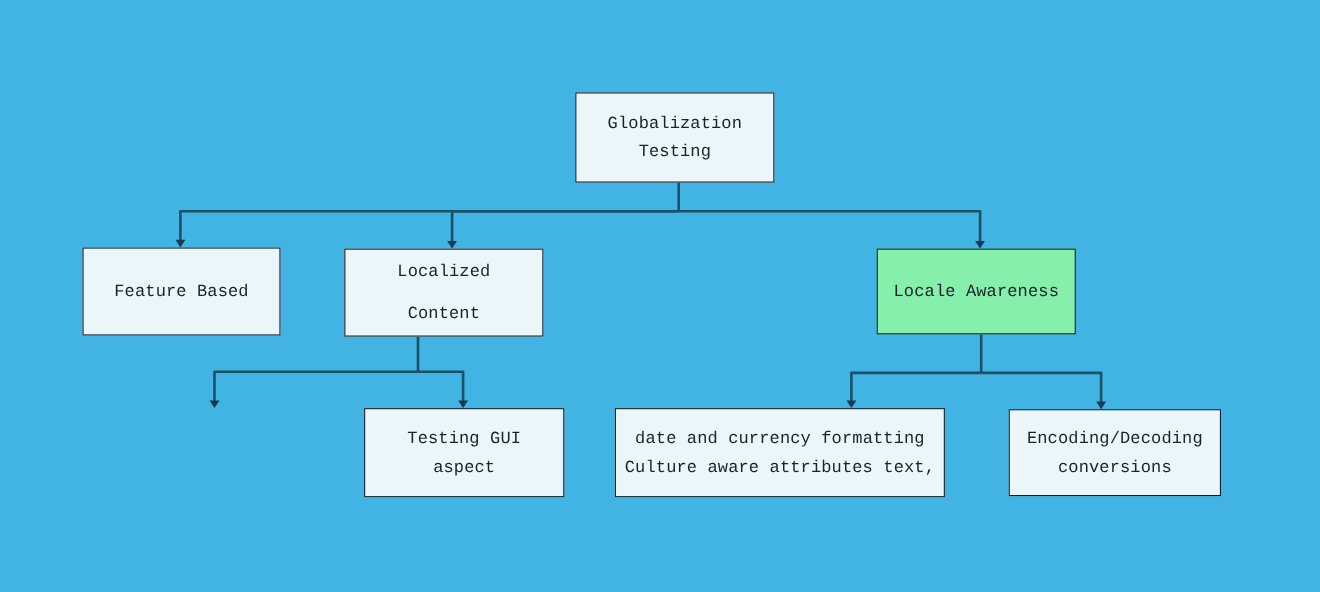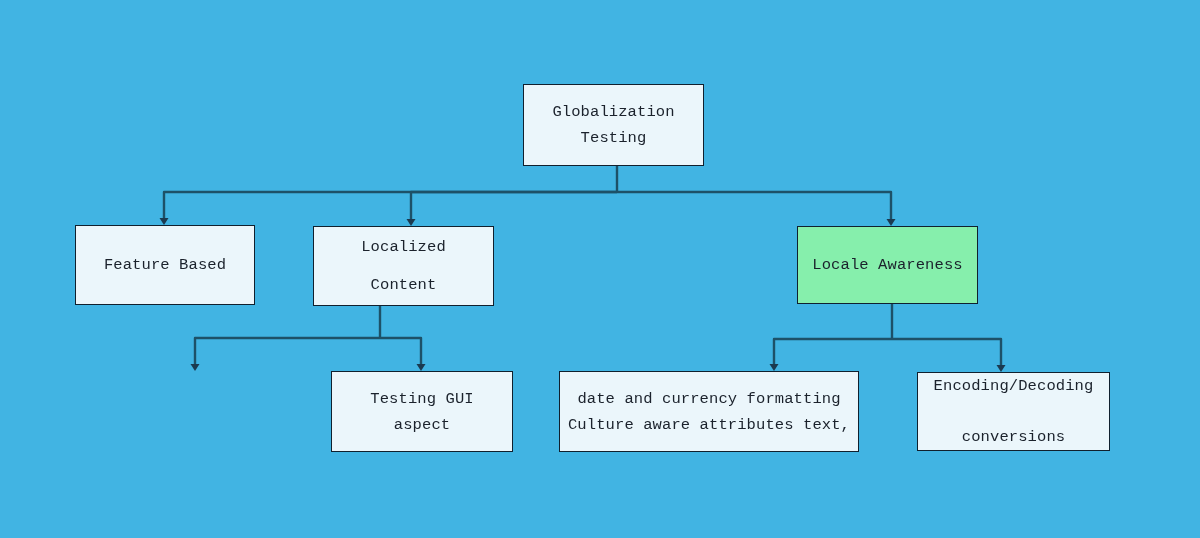--- a/index.html
+++ b/index.html
@@ -93,17 +93,17 @@
       <div class="node-line">Locale Awareness</div>
     </div>
     <div class="node" style="left: 331px; top: 371px; width: 182px; height: 81px; background: rgb(235, 246, 251); border-color: rgb(16, 32, 46); color: rgb(27, 34, 44);">
       <div class="node-line">Testing GUI</div>
       <div class="node-line">aspect</div>
     </div>
     <div class="node" style="left: 559px; top: 371px; width: 300px; height: 81px; background: rgb(235, 246, 251); border-color: rgb(16, 32, 46); color: rgb(27, 34, 44);">
       <div class="node-line">date and currency formatting</div>
       <div class="node-line">Culture aware attributes text,</div>
     </div>
-    <div class="node" style="left: 917px; top: 372px; width: 193px; height: 79px; background: rgb(235, 246, 251); border-color: rgb(16, 32, 46); color: rgb(27, 34, 44); justify-content: space-between;">
+    <div class="node" style="left: 917px; top: 372px; width: 193px; height: 79px; background: rgb(235, 246, 251); border-color: rgb(16, 32, 46); color: rgb(27, 34, 44);">
       <div class="node-line">Encoding/Decoding</div>
       <div class="node-line">conversions</div>
     </div>
   </div>
 
 </body></html>

